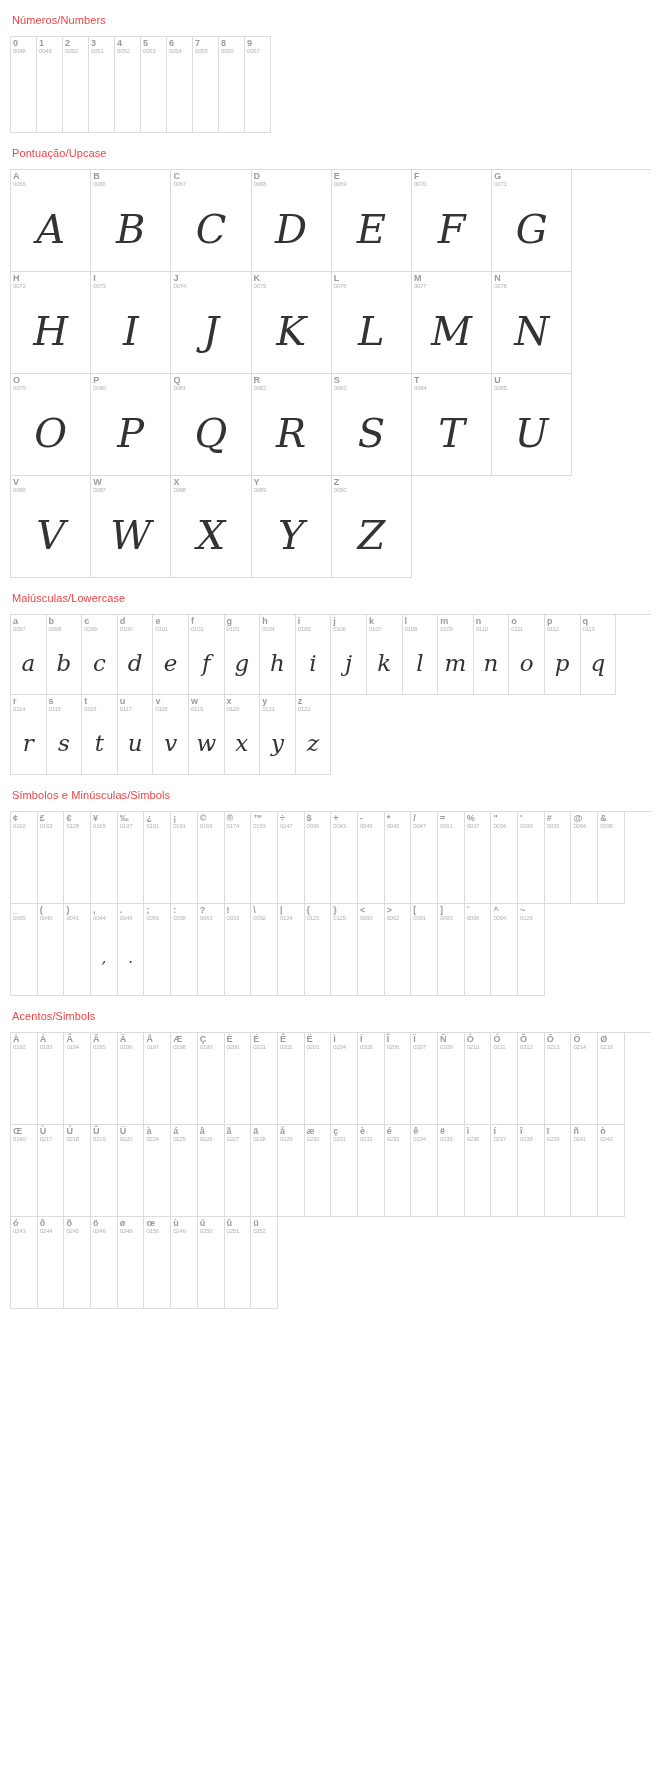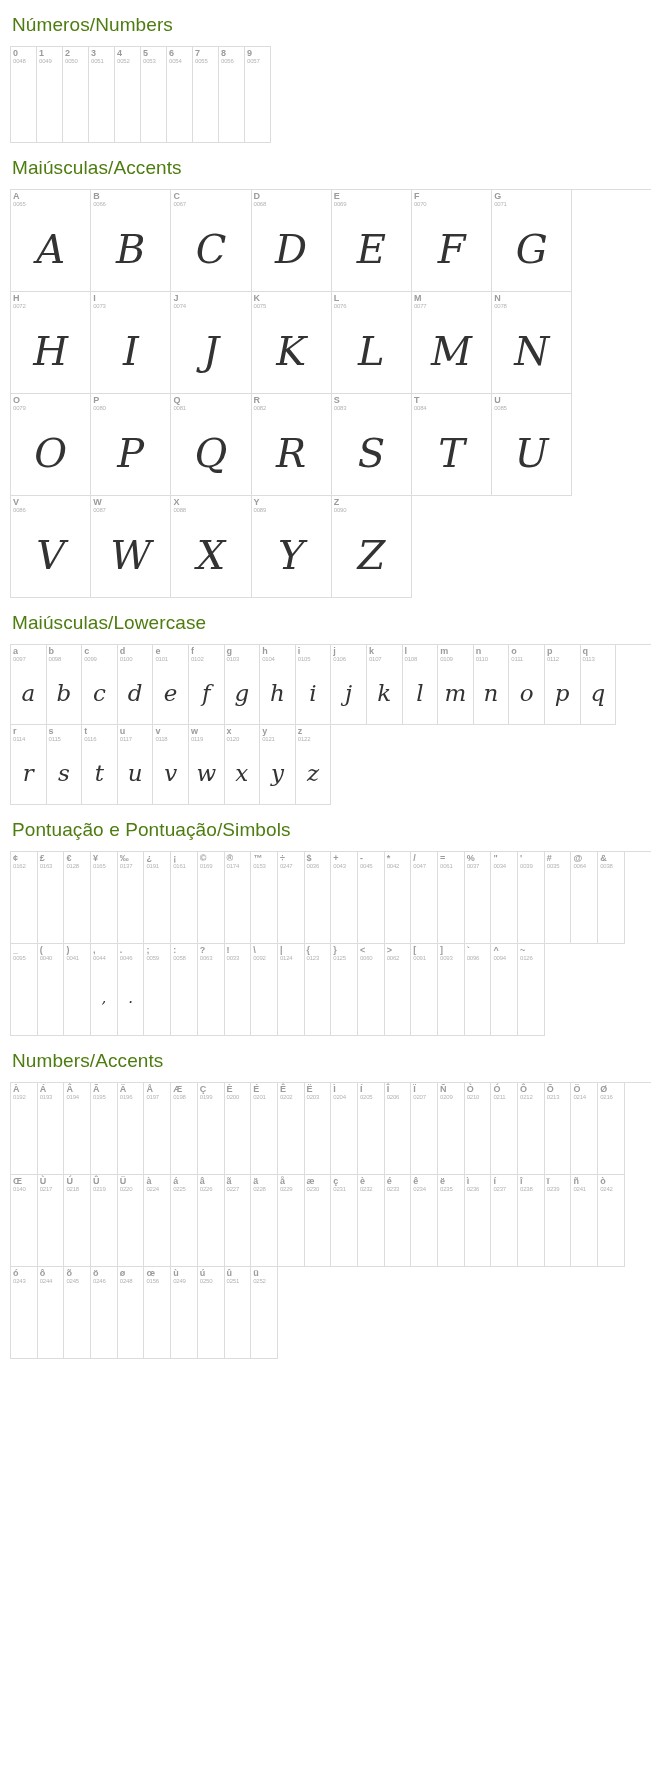--- a/index.html
+++ b/index.html
@@ -11,22 +11,22 @@
   body {
     width: 661px;
     min-height: 1770px;
     color: #4a4a4a;
   }
   .page { padding: 0 10px; }
 
   .section { margin-bottom: 6px; }
 
   .section-title {
-    font-size: 19px;
-    color: #4d7c0f;
+    font-size: 11px;
+    color: #ef4444;
     font-weight: normal;
     margin: 14px 0 10px 2px;
     letter-spacing: 0.1px;
   }
 
   .glyph-grid {
     display: flex;
     flex-wrap: wrap;
     width: max-content;
     max-width: 641px;
@@ -167,21 +167,21 @@
           <div class="glyph-cell g-sm">
             <div class="glyph-head">
               <span class="glyph-char">9</span>
               <span class="glyph-code">0057</span>
             </div>
             <div class="glyph-render script"></div>
           </div>
         </div>
       </div>
       <div class="section">
-        <div class="section-title">Maiúsculas/Accents</div>
+        <div class="section-title">Pontuação/Upcase</div>
         <div class="glyph-grid">
           <div class="glyph-cell g-md">
             <div class="glyph-head">
               <span class="glyph-char">A</span>
               <span class="glyph-code">0065</span>
             </div>
             <div class="glyph-render script">A</div>
           </div>
           <div class="glyph-cell g-md">
             <div class="glyph-head">
@@ -541,21 +541,21 @@
           <div class="glyph-cell g-lw">
             <div class="glyph-head">
               <span class="glyph-char">z</span>
               <span class="glyph-code">0122</span>
             </div>
             <div class="glyph-render script">z</div>
           </div>
         </div>
       </div>
       <div class="section">
-        <div class="section-title">Pontuação e Pontuação/Simbols</div>
+        <div class="section-title">Símbolos e Minúsculas/Simbols</div>
         <div class="glyph-grid">
           <div class="glyph-cell g-sy">
             <div class="glyph-head">
               <span class="glyph-char">¢</span>
               <span class="glyph-code">0162</span>
             </div>
             <div class="glyph-render script"></div>
           </div>
           <div class="glyph-cell g-sy">
             <div class="glyph-head">
@@ -847,21 +847,21 @@
           <div class="glyph-cell g-sy">
             <div class="glyph-head">
               <span class="glyph-char">~</span>
               <span class="glyph-code">0126</span>
             </div>
             <div class="glyph-render script"></div>
           </div>
         </div>
       </div>
       <div class="section">
-        <div class="section-title">Numbers/Accents</div>
+        <div class="section-title">Acentos/Simbols</div>
         <div class="glyph-grid">
           <div class="glyph-cell g-ac">
             <div class="glyph-head">
               <span class="glyph-char">À</span>
               <span class="glyph-code">0192</span>
             </div>
             <div class="glyph-render script"></div>
           </div>
           <div class="glyph-cell g-ac">
             <div class="glyph-head">

